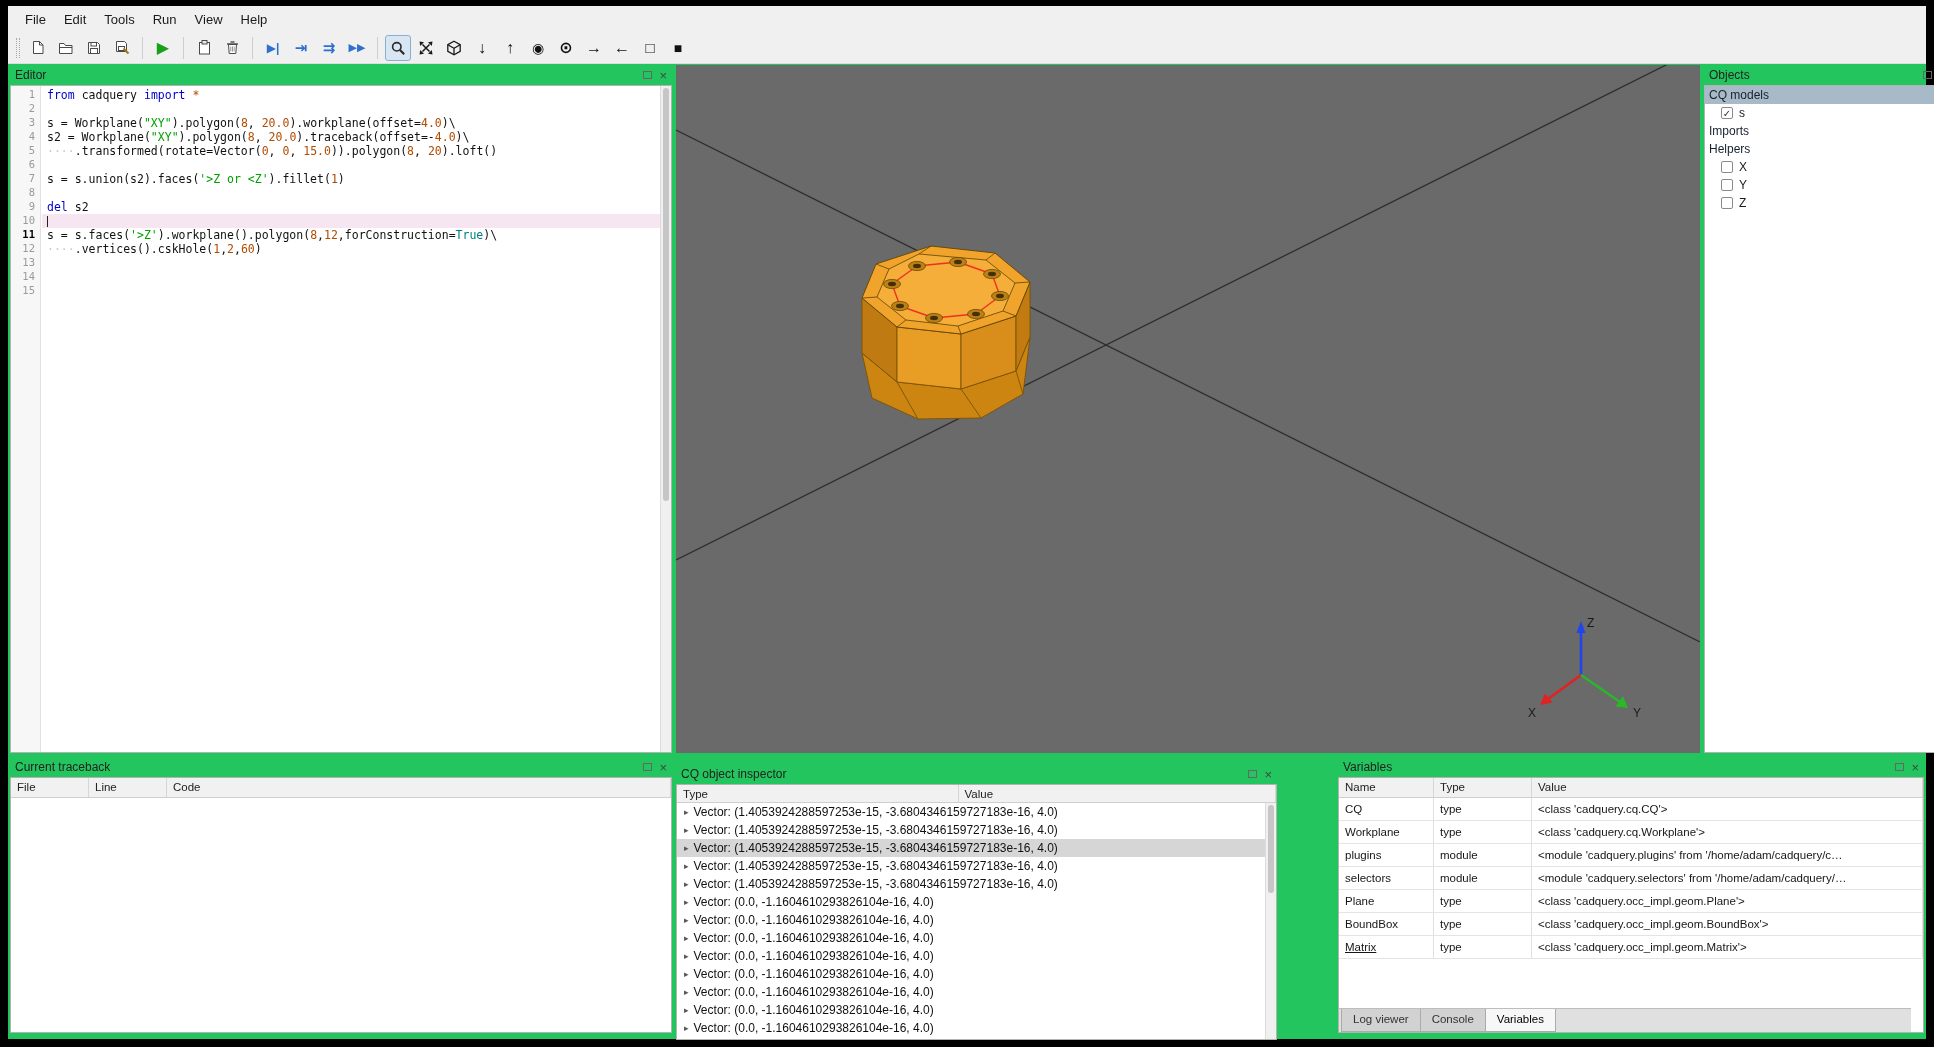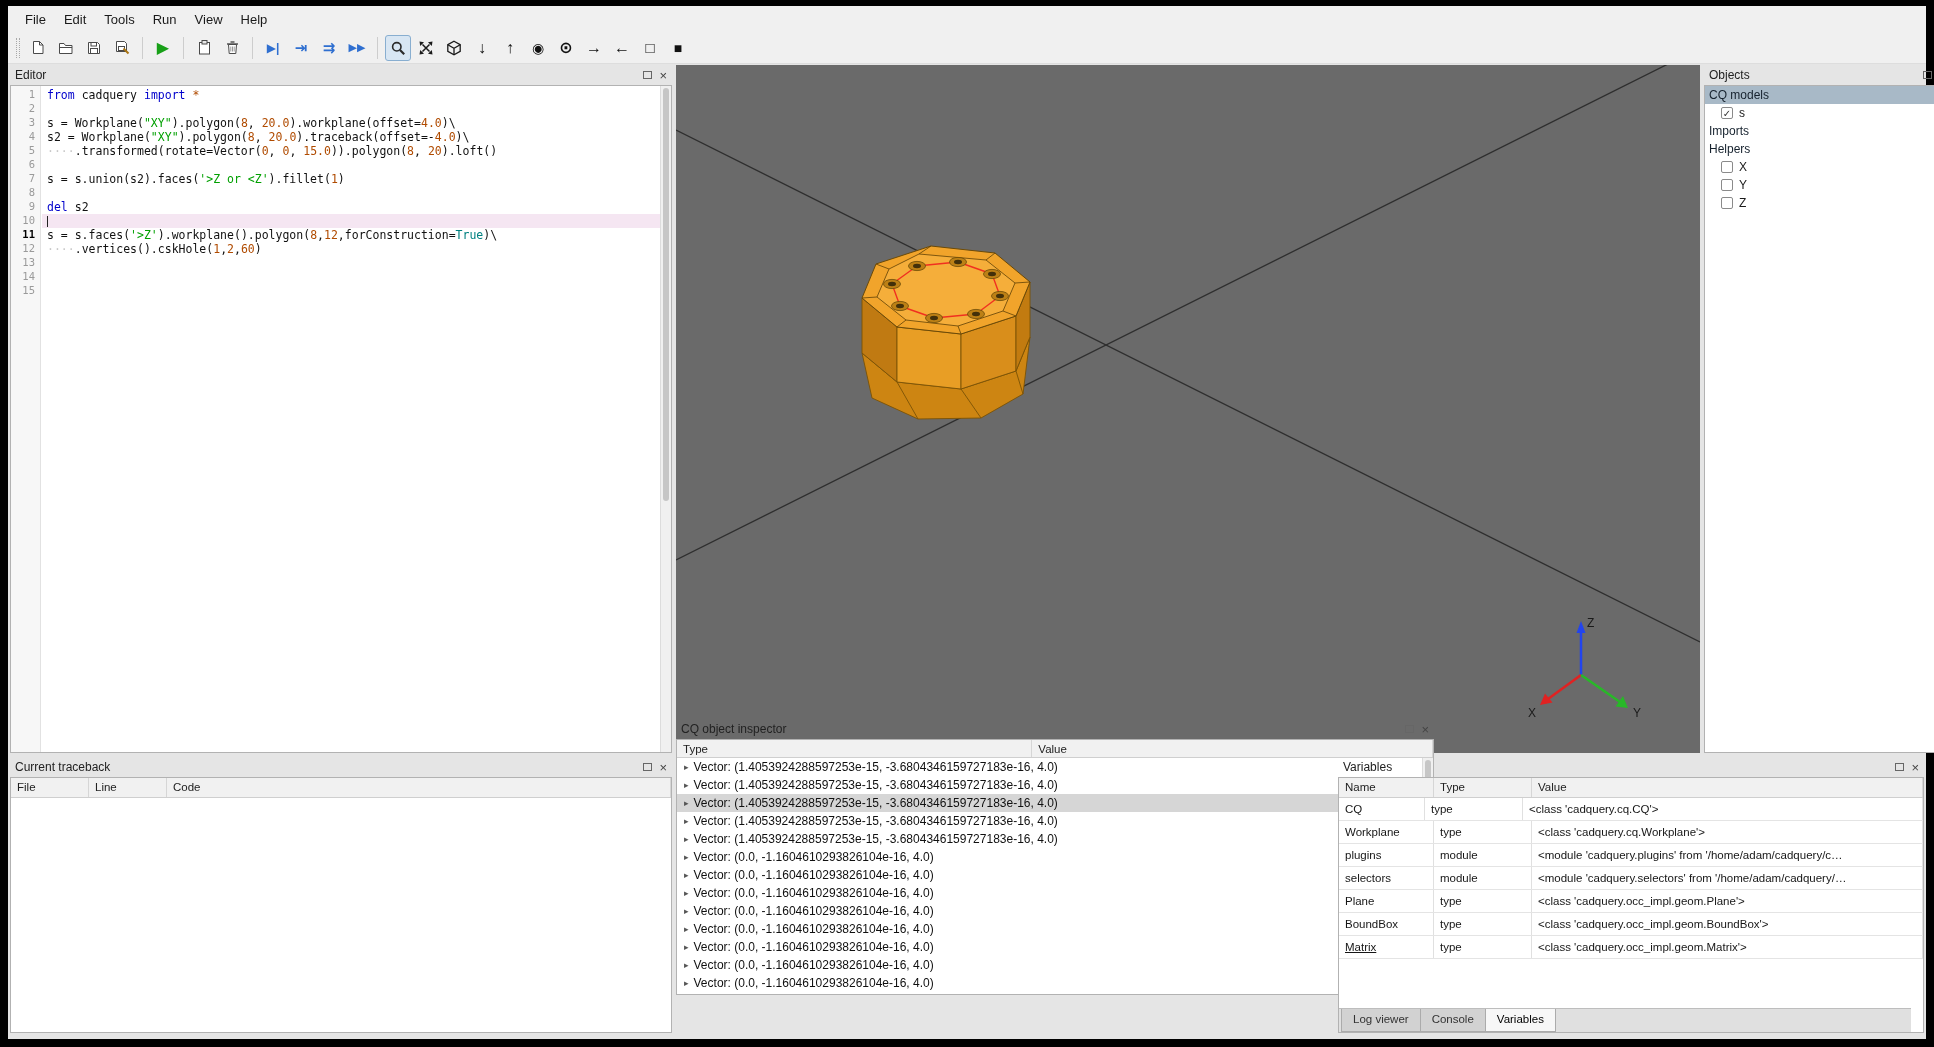--- a/index.html
+++ b/index.html
@@ -1,19 +1,19 @@
 <!DOCTYPE html>
 <html><head>
 <meta charset="utf-8">
 <style>
   html,body{margin:0;padding:0;background:#000;}
   *{box-sizing:border-box;}
   .stage{position:relative;width:1934px;height:1047px;background:#000;overflow:hidden;
          font-family:"Liberation Sans","DejaVu Sans",sans-serif;}
-  .window{position:absolute;left:8px;top:6px;width:1918px;height:1033px;background:#e5e5e5;}
+  .window{position:absolute;left:8px;top:6px;width:1918px;height:1033px;background:#22c55e;}
 
   
   .menu-bar{position:absolute;left:0;top:0;width:100%;height:26px;display:flex;align-items:center;
             background:#f0f0f0;padding-left:8px;}
   .menu-item{padding:4px 9px;font-size:13px;color:#1a1a1a;cursor:default;}
   .toolbar{position:absolute;left:0;top:26px;width:100%;height:32px;display:flex;align-items:center;
            background:#f0f0f0;border-bottom:1px solid #dddddd;padding-left:4px;}
   .tb-grip{width:4px;height:20px;border-left:1px dotted #a8a8a8;border-right:1px dotted #a8a8a8;margin:0 4px;}
   .tb-sep{width:1px;height:22px;background:#cdcdcd;margin:0 6px;}
   .tb-btn{min-width:26px;height:26px;display:flex;align-items:center;justify-content:center;
@@ -26,21 +26,21 @@
   .dock-title{height:20px;display:flex;align-items:center;font-size:12px;color:#222;padding:0 5px;}
   .dock-title .spacer{flex:1;}
   .float-btn{width:9px;height:8px;border:1px solid #666;display:inline-block;margin-left:7px;}
   .close-btn{font-size:13px;color:#444;margin-left:7px;line-height:1;}
   .dock-body{position:absolute;left:0;top:20px;right:0;bottom:0;background:#fff;border:1px solid #b2b2b2;overflow:hidden;}
 
   #dock-editor{left:2px;top:59px;width:662px;height:688px;}
   #dock-traceback{left:2px;top:751px;width:662px;height:276px;}
   #viewport{left:668px;top:59px;width:1024px;height:688px;background:#6a6a6a;}
   #dock-objects{left:1696px;top:59px;width:248px;height:688px;}
-  #dock-inspector{left:668px;top:713px;width:758px;height:276px;}
+  #dock-inspector{left:668px;top:758px;width:601px;height:276px;}
   #dock-variables{left:1330px;top:751px;width:586px;height:276px;}
 
   
   .ed-gutter{position:absolute;left:0;top:0;bottom:0;width:30px;background:#f7f7f7;border-right:1px solid #e2e2e2;padding-top:2px;}
   .gut-num{height:14px;font:10.5px "DejaVu Sans Mono",monospace;color:#9a9a9a;text-align:right;padding-right:5px;}
   .gut-num.cur{color:#000;font-weight:bold;}
   .ed-code{position:absolute;left:31px;top:0;right:11px;bottom:0;padding-top:2px;overflow:hidden;}
   .ed-line{height:14px;font:11.5px "DejaVu Sans Mono",monospace;white-space:pre;padding-left:5px;color:#111;}
   .ed-line.cur{background:#f5e6f2;}
   .tk-kw{color:#0000cc;}
@@ -446,21 +446,21 @@
         <span class="close-btn">×</span>
       </div>
       <div class="dock-body">
         <div class="table-header">
             <div class="th-cell" style="width: 95px;">Name</div>
             <div class="th-cell" style="width: 98px;">Type</div>
             <div class="th-cell" style="flex: 1 1 0%;">Value</div>
           </div>
         <div class="var-rows">
             <div class="var-row">
-              <div class="var-cell" style="width: 86px;">CQ</div>
+              <div class="var-cell" style="width: 95px;">CQ</div>
               <div class="var-cell" style="width: 98px;">type</div>
               <div class="var-cell" style="flex: 1 1 0%;">&lt;class 'cadquery.cq.CQ'&gt;</div>
             </div>
             <div class="var-row">
               <div class="var-cell" style="width: 95px;">Workplane</div>
               <div class="var-cell" style="width: 98px;">type</div>
               <div class="var-cell" style="flex: 1 1 0%;">&lt;class 'cadquery.cq.Workplane'&gt;</div>
             </div>
             <div class="var-row">
               <div class="var-cell" style="width: 95px;">plugins</div>

